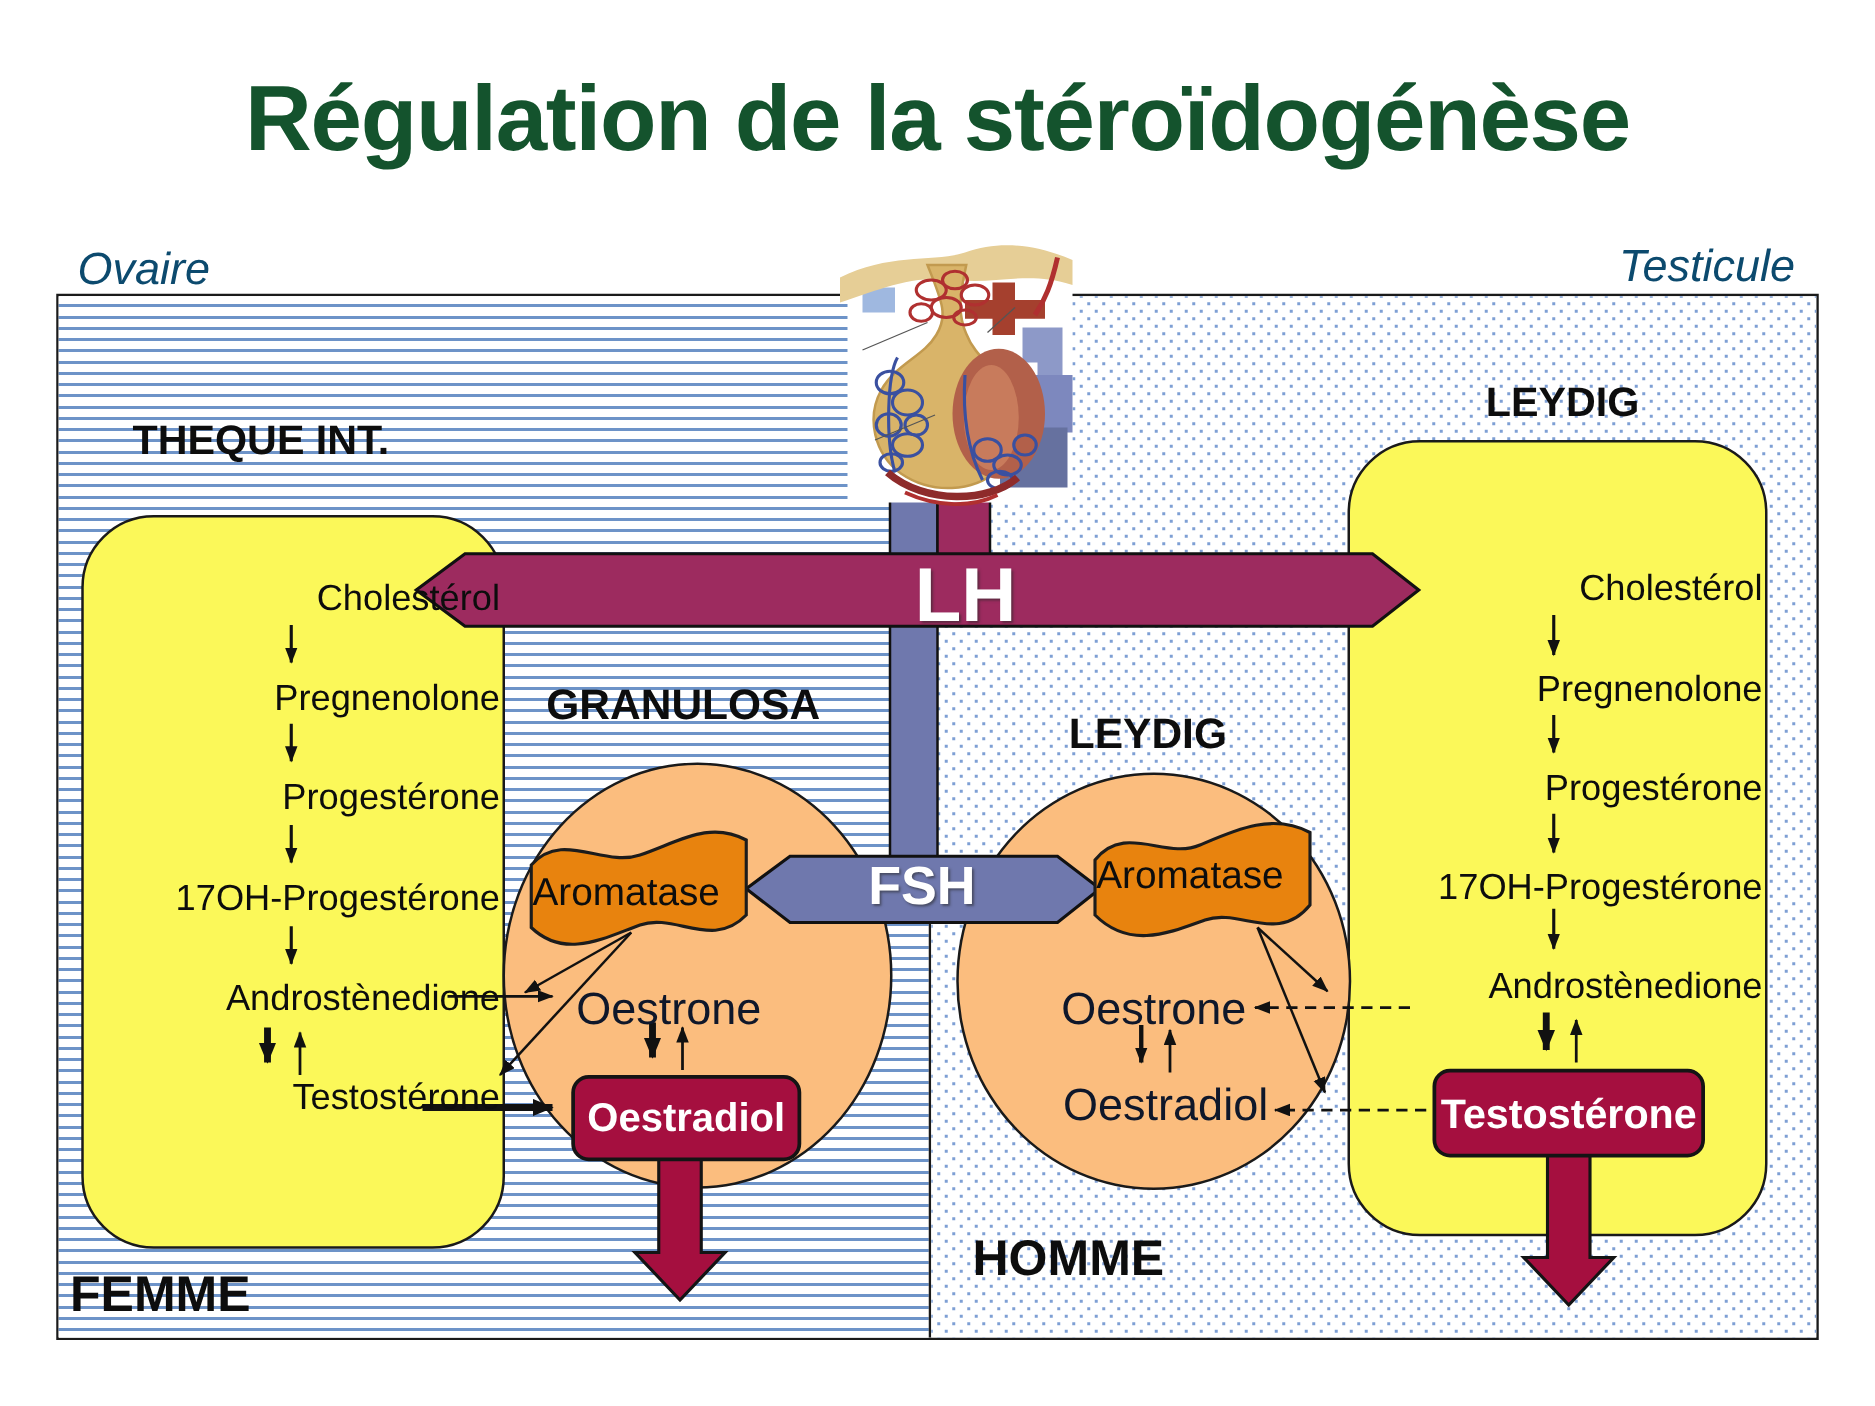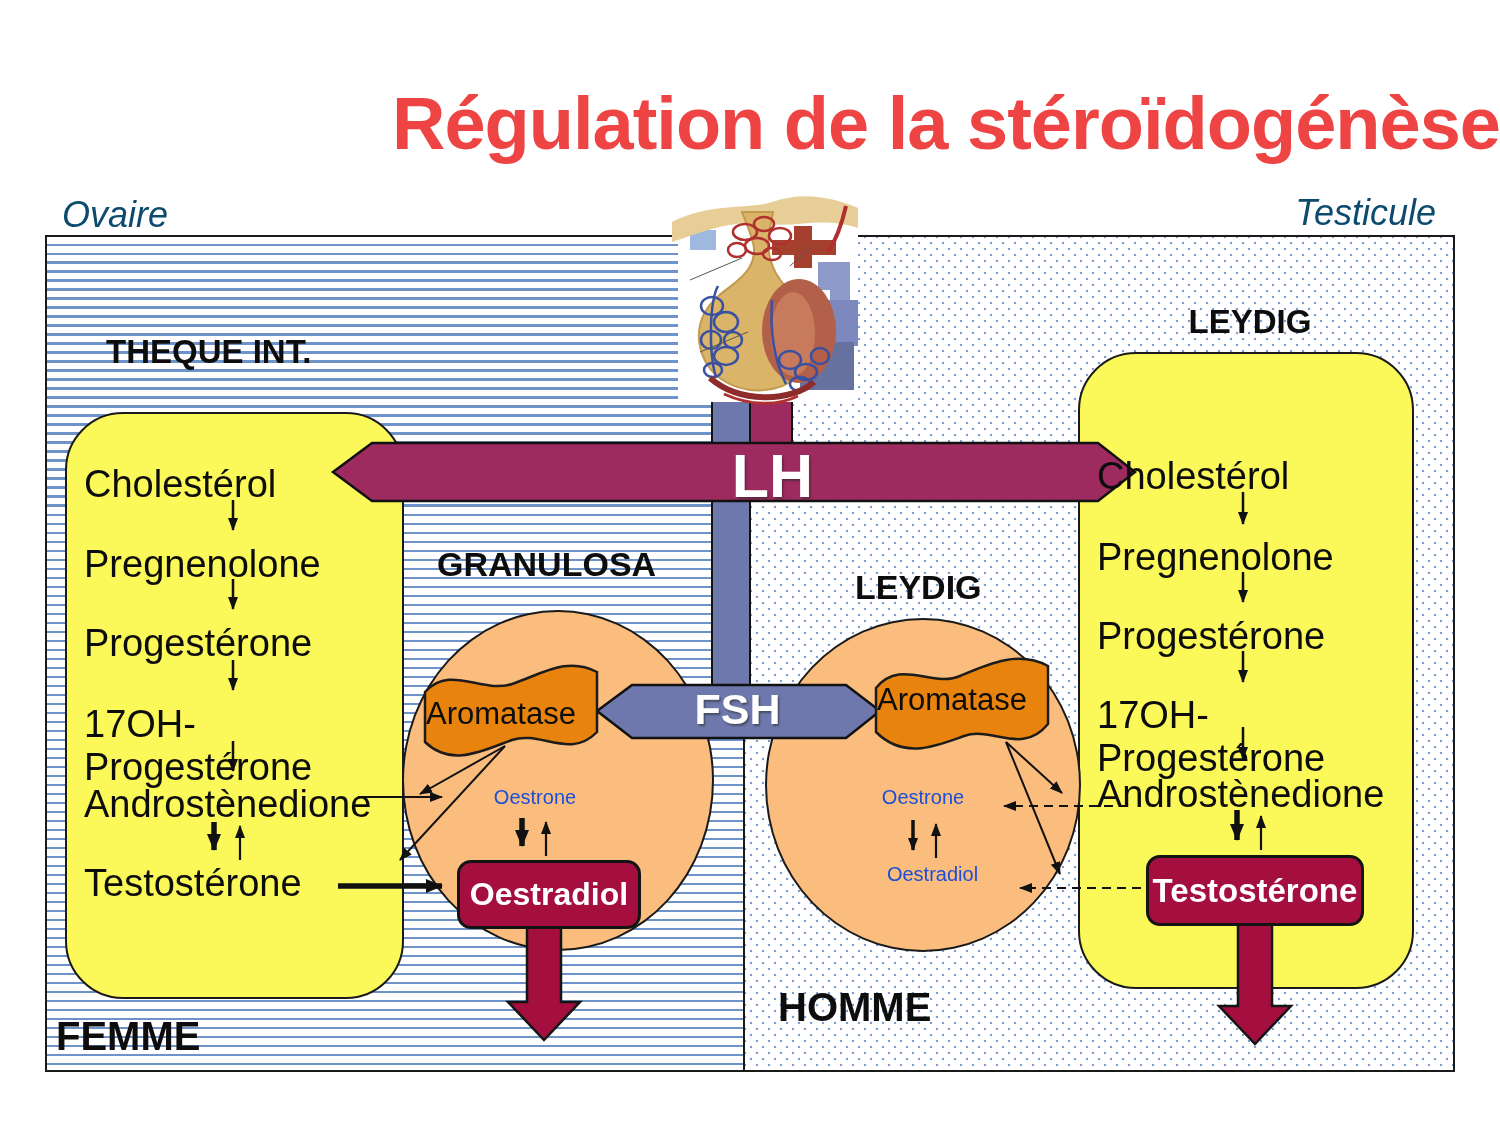--- a/index.html
+++ b/index.html
@@ -1,21 +1,21 @@
 <!DOCTYPE html>
 <html><head>
 <meta charset="utf-8">
 <style>
   html,body{margin:0;padding:0;background:#ffffff;}
   body{font-family:"Liberation Sans",sans-serif;color:#111;}
   .stage{position:relative;width:1500px;height:1125px;background:#fff;overflow:hidden;}
   .abs{position:absolute;}
 
-  .title{left:0;right:0;top:52px;text-align:right;font-size:74px;font-weight:bold;
-         color:#ef4444;letter-spacing:-1px;z-index:6;margin-top:29px;}
+  .title{left:0;right:0;top:52px;text-align:center;font-size:74px;font-weight:bold;
+         color:#14532d;letter-spacing:-1px;z-index:6;}
 
   .organ-label{font-size:36px;color:#0c4a6e;z-index:6;font-style:italic;}
 
   
   .board{left:45px;top:235px;width:1410px;height:837px;border:2px solid #1a1a1a;z-index:1;
          display:flex;box-sizing:border-box;}
   .half-left{width:698px;height:100%;border-right:2px solid #1a1a1a;box-sizing:border-box;
       background-color:#fff;
       background-image:repeating-linear-gradient(to bottom,#ffffff 0px,#ffffff 6.5px,#6d93c8 6.5px,#6d93c8 9px);}
   .half-right{flex:1;height:100%;
@@ -29,36 +29,36 @@
   .sex-label{font-weight:bold;font-size:40px;color:#0d0d0d;z-index:6;}
 
   .panel{background:#FBF859;border:2px solid #1a1a1a;border-radius:58px;z-index:2;}
   .panel-left{left:65px;top:412px;width:335px;height:583px;}
   .panel-right{left:1078px;top:352px;width:332px;height:633px;}
 
   .cell-circle{border-radius:50%;background:#FBBD7E;border:2.5px solid #1a1a1a;z-index:2;}
   .circle-left{left:402px;top:610px;width:308px;height:337px;}
   .circle-right{left:765px;top:618px;width:312px;height:330px;}
 
-  .step{width:335px;text-align:left;font-size:38px;color:#0d0d0d;z-index:6;padding-left:19px;}
+  .step{width:335px;text-align:right;font-size:29px;color:#0d0d0d;z-index:6;}
   .step-r{width:332px;}
 
   .hormone-label{color:#fff;font-weight:bold;text-align:center;z-index:6;
                  text-shadow:1.5px 1.5px 2px rgba(40,40,40,.55);}
   .lh-label{left:700px;top:441px;width:145px;font-size:61px;}
   .fsh-label{left:665px;top:685px;width:145px;font-size:43px;}
 
   .enzyme-label{width:172px;text-align:left;font-size:31px;color:#0d0d0d;z-index:6;}
 
   .product-box{background:#A50F3F;border:3px solid #141414;border-radius:14px;z-index:6;
                display:flex;align-items:center;justify-content:center;color:#fff;font-weight:bold;}
   .box-oestradiol{left:457px;top:860px;width:178px;height:63px;font-size:32px;}
   .box-testosterone{left:1146px;top:855px;width:212px;height:65px;font-size:33px;}
 
-  .inner-text{text-align:center;font-size:20px;color:#1d4ed8;z-index:6;}
+  .inner-text{text-align:center;font-size:36px;color:#0f172a;z-index:6;}
 
   svg.overlay{position:absolute;left:0;top:0;z-index:3;pointer-events:none;}
 </style>
 </head>
 <body>
 
 <div class="stage">
 
   <div class="abs title">Régulation de la stéroïdogénèse</div>
 

